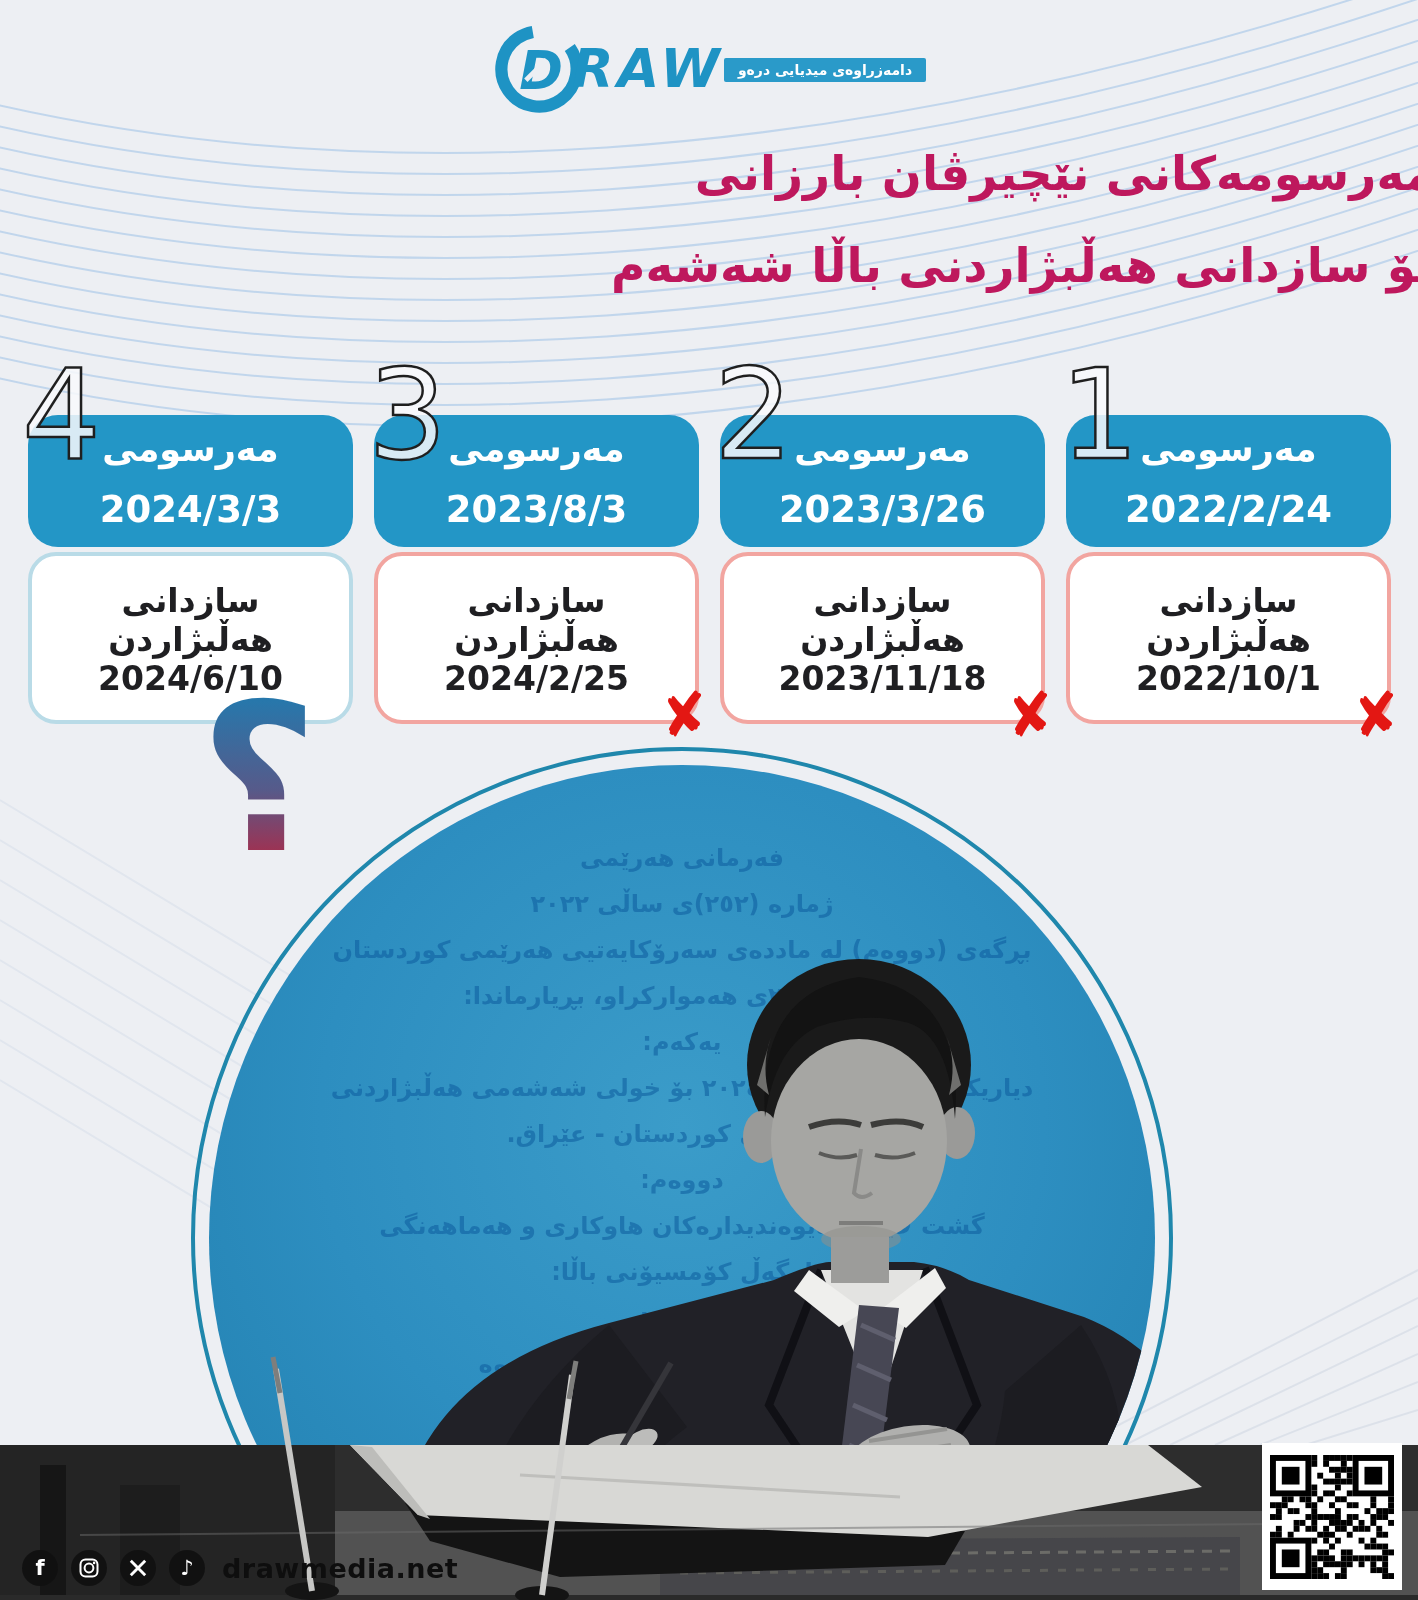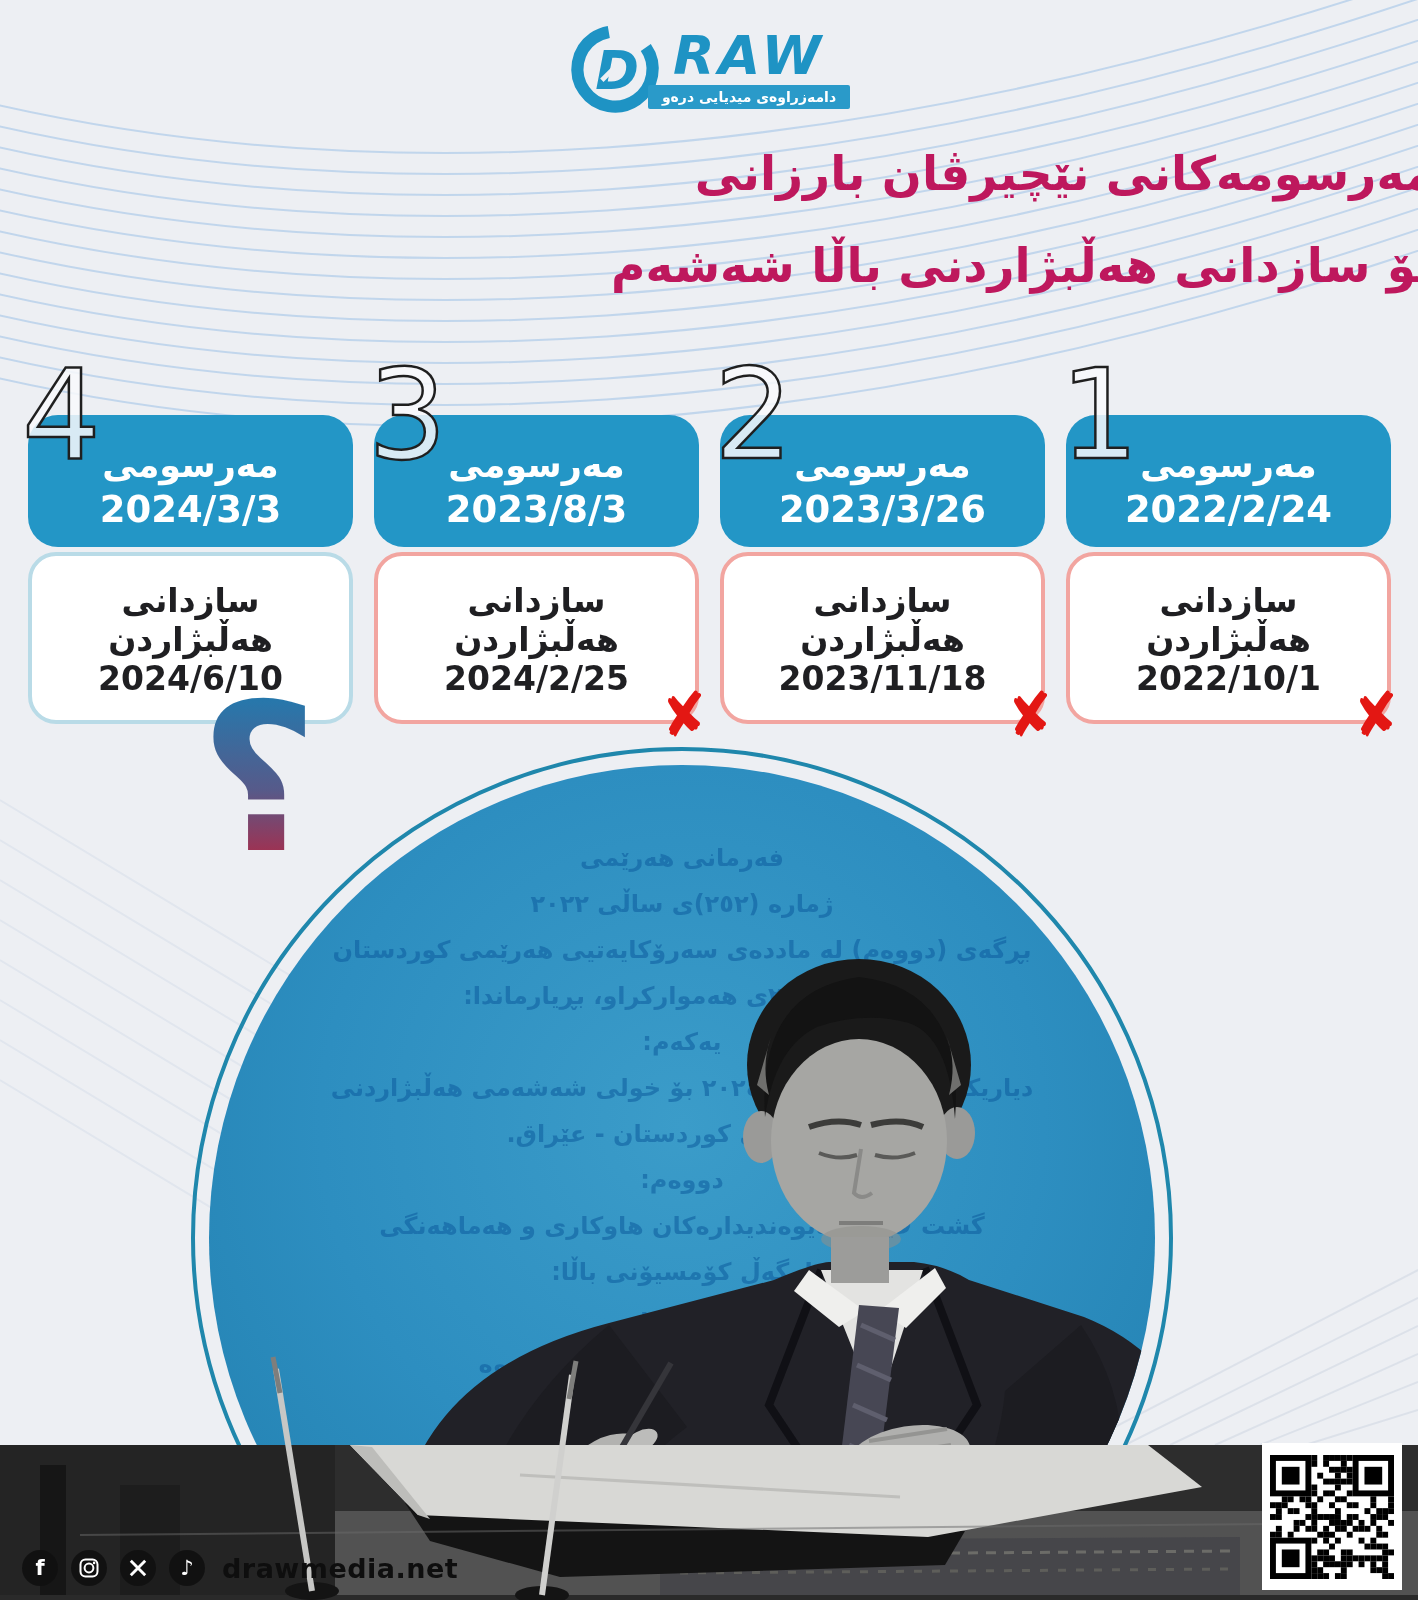--- a/index.html
+++ b/index.html
@@ -6,38 +6,38 @@
   html,body { width:1418px; height:1600px; }
   body { font-family: "DejaVu Sans", sans-serif; }
   .page { position:relative; width:1418px; height:1600px; background:#edeff3; overflow:hidden; }
 
   
   .bg-arcs { position:absolute; left:0; top:0; width:1418px; height:1600px; z-index:0; }
 
   
   .logo { position:absolute; top:22px; left:0; width:100%; display:flex; justify-content:center; align-items:center; z-index:3; }
   .logo-icon { width:94px; height:94px; margin-right:-14px; }
-  .logo-word { display:flex; flex-direction:column; align-items:center; }
+  .logo-word { display:flex; flex-direction:row; align-items:center; }
   .logo-raw { font-size:54px; font-weight:bold; font-style:italic; color:#1e93c4; letter-spacing:4px; line-height:1; }
   .logo-tagline { margin-top:2px; background:#2a9ac9; color:#ffffff; font-size:14px; font-weight:bold;
                   padding:4px 14px 4px; border-radius:2px; direction:rtl; white-space:nowrap; }
 
   
   .title { position:absolute; top:128px; left:16px; width:100%; text-align:right; direction:rtl;
            color:#be185d; font-weight:bold; font-size:47px; z-index:3; }
   .title div { height:92px; line-height:92px; }
 
   
   .cards { position:absolute; left:28px; top:415px; width:1365px; display:flex; gap:21px; z-index:4; }
   .card { position:relative; width:325px; direction:rtl; }
   .card-num { position:absolute; top:-62px; left:-6px; z-index:3; font-size:124px; line-height:1;
               font-weight:400; color:rgba(248,249,251,0.85); -webkit-text-stroke:2.5px #1f1f1f; }
   .card-header { position:relative; z-index:2; background:#2396c6; border-radius:30px; height:132px;
                  display:flex; flex-direction:column; justify-content:space-between;
-                 padding:30px 8px 16px; text-align:center; color:#ffffff; }
+                 padding:14px 8px 16px; text-align:center; color:#ffffff; }
   .ch-label { font-size:35px; font-weight:bold; }
   .ch-date  { font-size:37px; font-weight:bold; direction:ltr;text-align:center; }
   .card-body { margin-top:5px; background:#ffffff; border:4px solid #f2a5a0; border-radius:28px; height:172px;
                display:flex; flex-direction:column; justify-content:flex-end;
                padding:20px 6px 22px; text-align:center; color:#1f1f22; }
   .card.pending .card-body { border-color:#b9dbe7; }
   .cb-label { font-size:33px; font-weight:bold; }
   .cb-date  { font-size:33px; font-weight:bold; direction:ltr; }
   .x-mark { position:absolute; right:-10px; bottom:-20px; z-index:4; font-size:58px; font-weight:bold;
             color:#e31713; transform:rotate(-8deg); line-height:1; }

